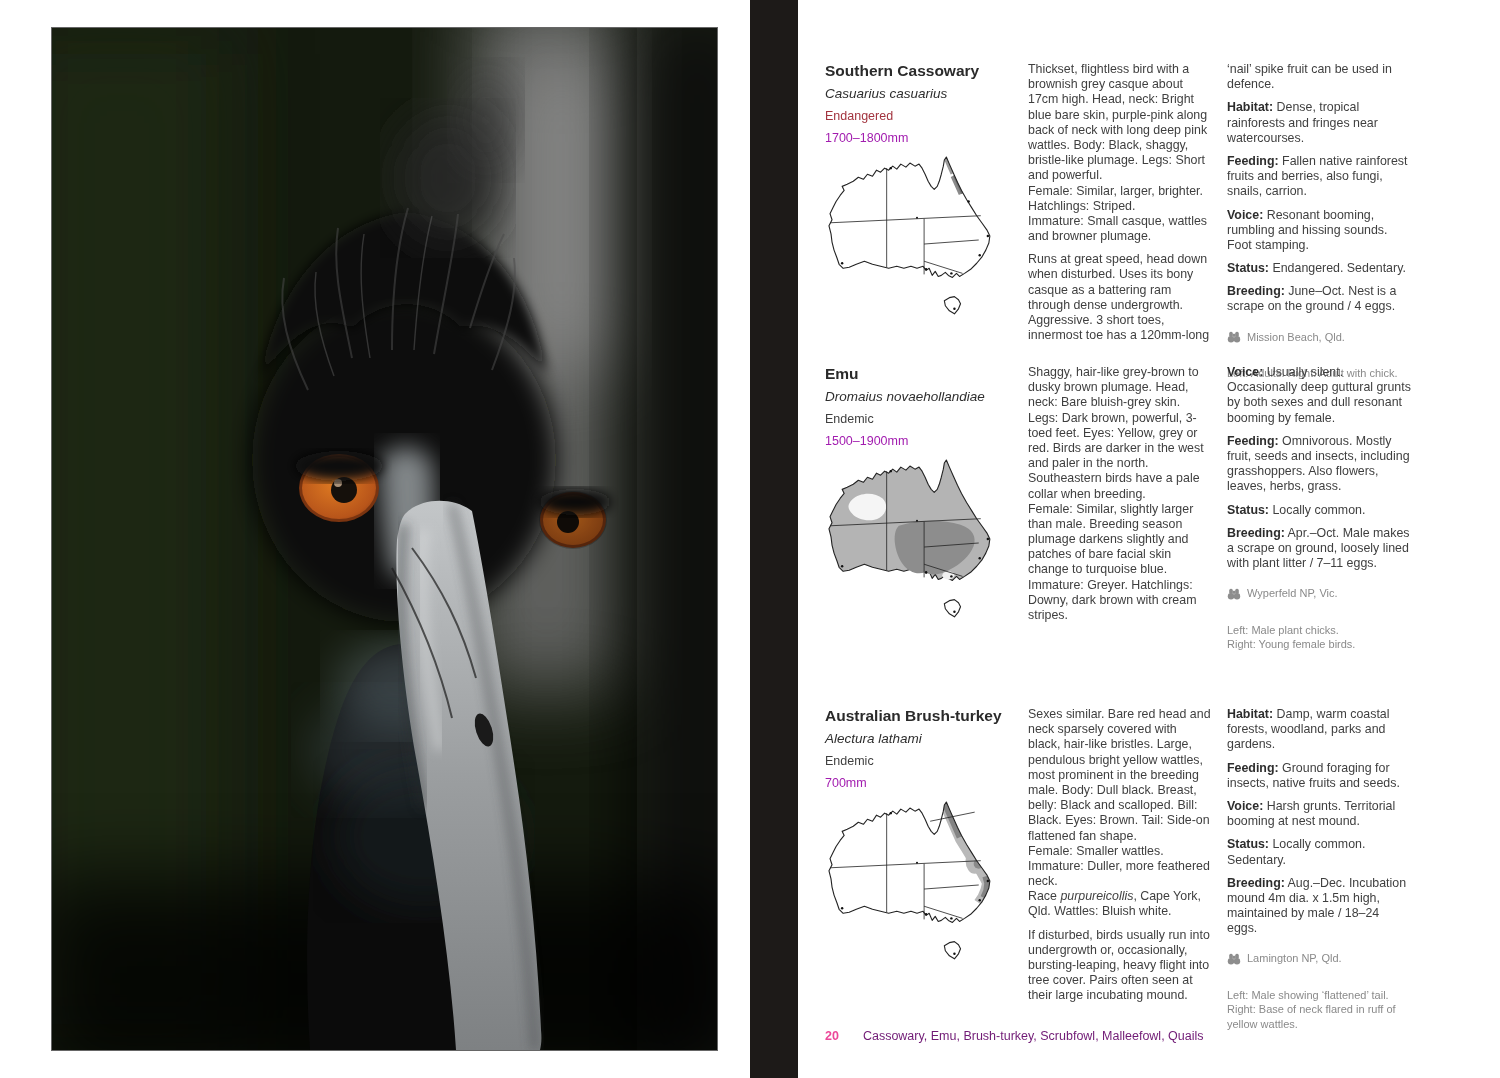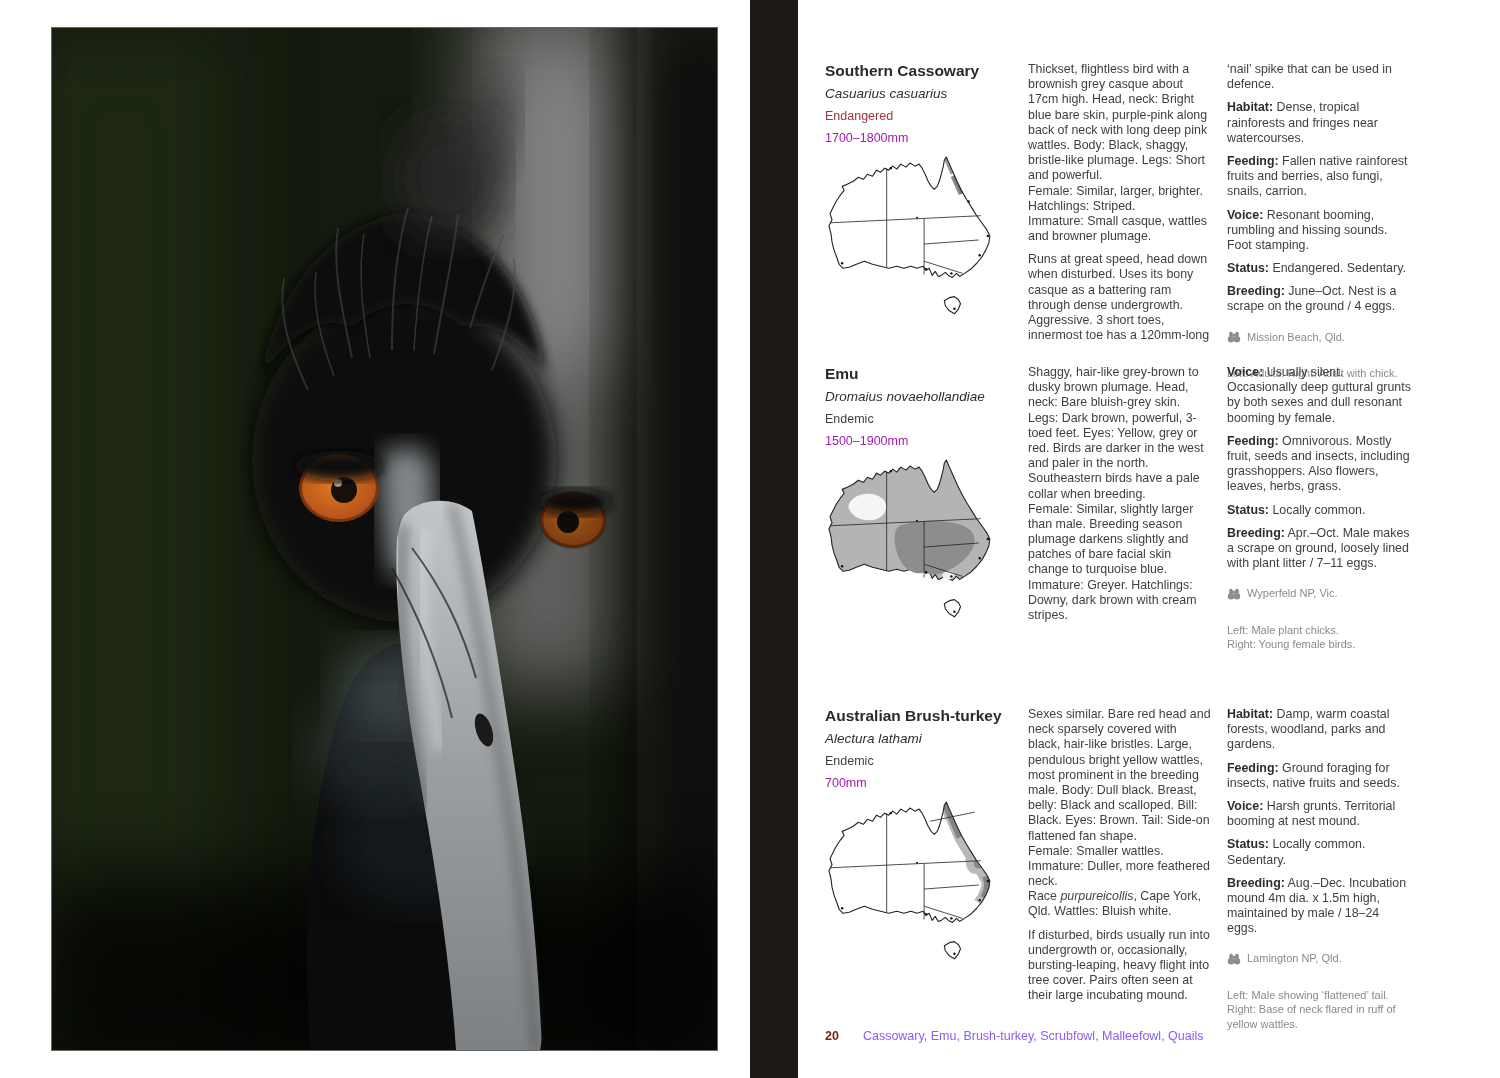--- a/index.html
+++ b/index.html
@@ -20,22 +20,22 @@
   .sp-size{font-size:12.5px;line-height:1.2;margin:0 0 9px 0;color:#a21caf;}
   .sp-map{width:182px;height:172px;}
   .txtcol{font-size:12.4px;line-height:1.225;color:#3f3f3f;}
   .txtcol .para{margin:0 0 8px 0;}
   .txtcol .para b{font-weight:bold;color:#2d2d2d;}
   .txtcol .para i{font-style:italic;}
   .sighting{display:flex;align-items:center;gap:6px;margin-top:16px;font-size:11px;color:#8a8a8a;}
   .sighting svg{flex:0 0 auto;}
   .captions{margin-top:22px;font-size:11px;line-height:1.3;color:#8a8a8a;}
   .footer{position:absolute;left:27px;top:1029px;display:flex;align-items:baseline;gap:24px;font-size:12.5px;}
-  .footer .pagenum{font-weight:bold;color:#7f1d1d;}
-  .footer .topics{color:#8b5cf6;}
+  .footer .pagenum{font-weight:bold;color:#ec4899;}
+  .footer .topics{color:#701a75;}
   .map-outline{fill:none;stroke:#242424;stroke-width:1.1;stroke-linejoin:round;}
   .map-border{fill:none;stroke:#242424;stroke-width:0.8;}
   .map-dot{fill:#111;}
 </style>
 </head>
 <body>
 
 <div class="spread">
 
   <div class="photo">
@@ -170,21 +170,21 @@
               <circle cx="141" cy="46" r="1.2"></circle>
             </g>
         </svg>
       </div>
       <div class="txtcol">
           <p class="para">Thickset, flightless bird with a brownish grey casque about 17cm high. Head, neck: Bright blue bare skin, purple-pink along back of neck with long deep pink wattles. Body: Black, shaggy, bristle-like plumage. Legs: Short and powerful.<br>Female: Similar, larger, brighter.<br>Hatchlings: Striped.<br>Immature: Small casque, wattles and browner plumage.</p>
           <p class="para">Runs at great speed, head down when disturbed. Uses its bony casque as a battering ram through dense undergrowth. Aggressive. 3 short toes, innermost toe has a 120mm-long</p>
         </div>
       <div class="txtcol">
         <div>
-            <p class="para">‘nail’ spike that can be used in defence.</p>
+            <p class="para">‘nail’ spike fruit can be used in defence.</p>
             <p class="para"><b>Habitat:</b> Dense, tropical rainforests and fringes near watercourses.</p>
             <p class="para"><b>Feeding:</b> Fallen native rainforest fruits and berries, also fungi, snails, carrion.</p>
             <p class="para"><b>Voice:</b> Resonant booming, rumbling and hissing sounds. Foot stamping.</p>
             <p class="para"><b>Status:</b> Endangered. Sedentary.</p>
             <p class="para"><b>Breeding:</b> June–Oct. Nest is a scrape on the ground / 4 eggs.</p>
           </div>
         <div class="sighting">
           <svg width="14" height="12" viewBox="0 0 14 12">
               <g fill="#8d8d8d">
                 <rect x="2.2" y="0.8" width="3.6" height="5" rx="1.6"></rect>

